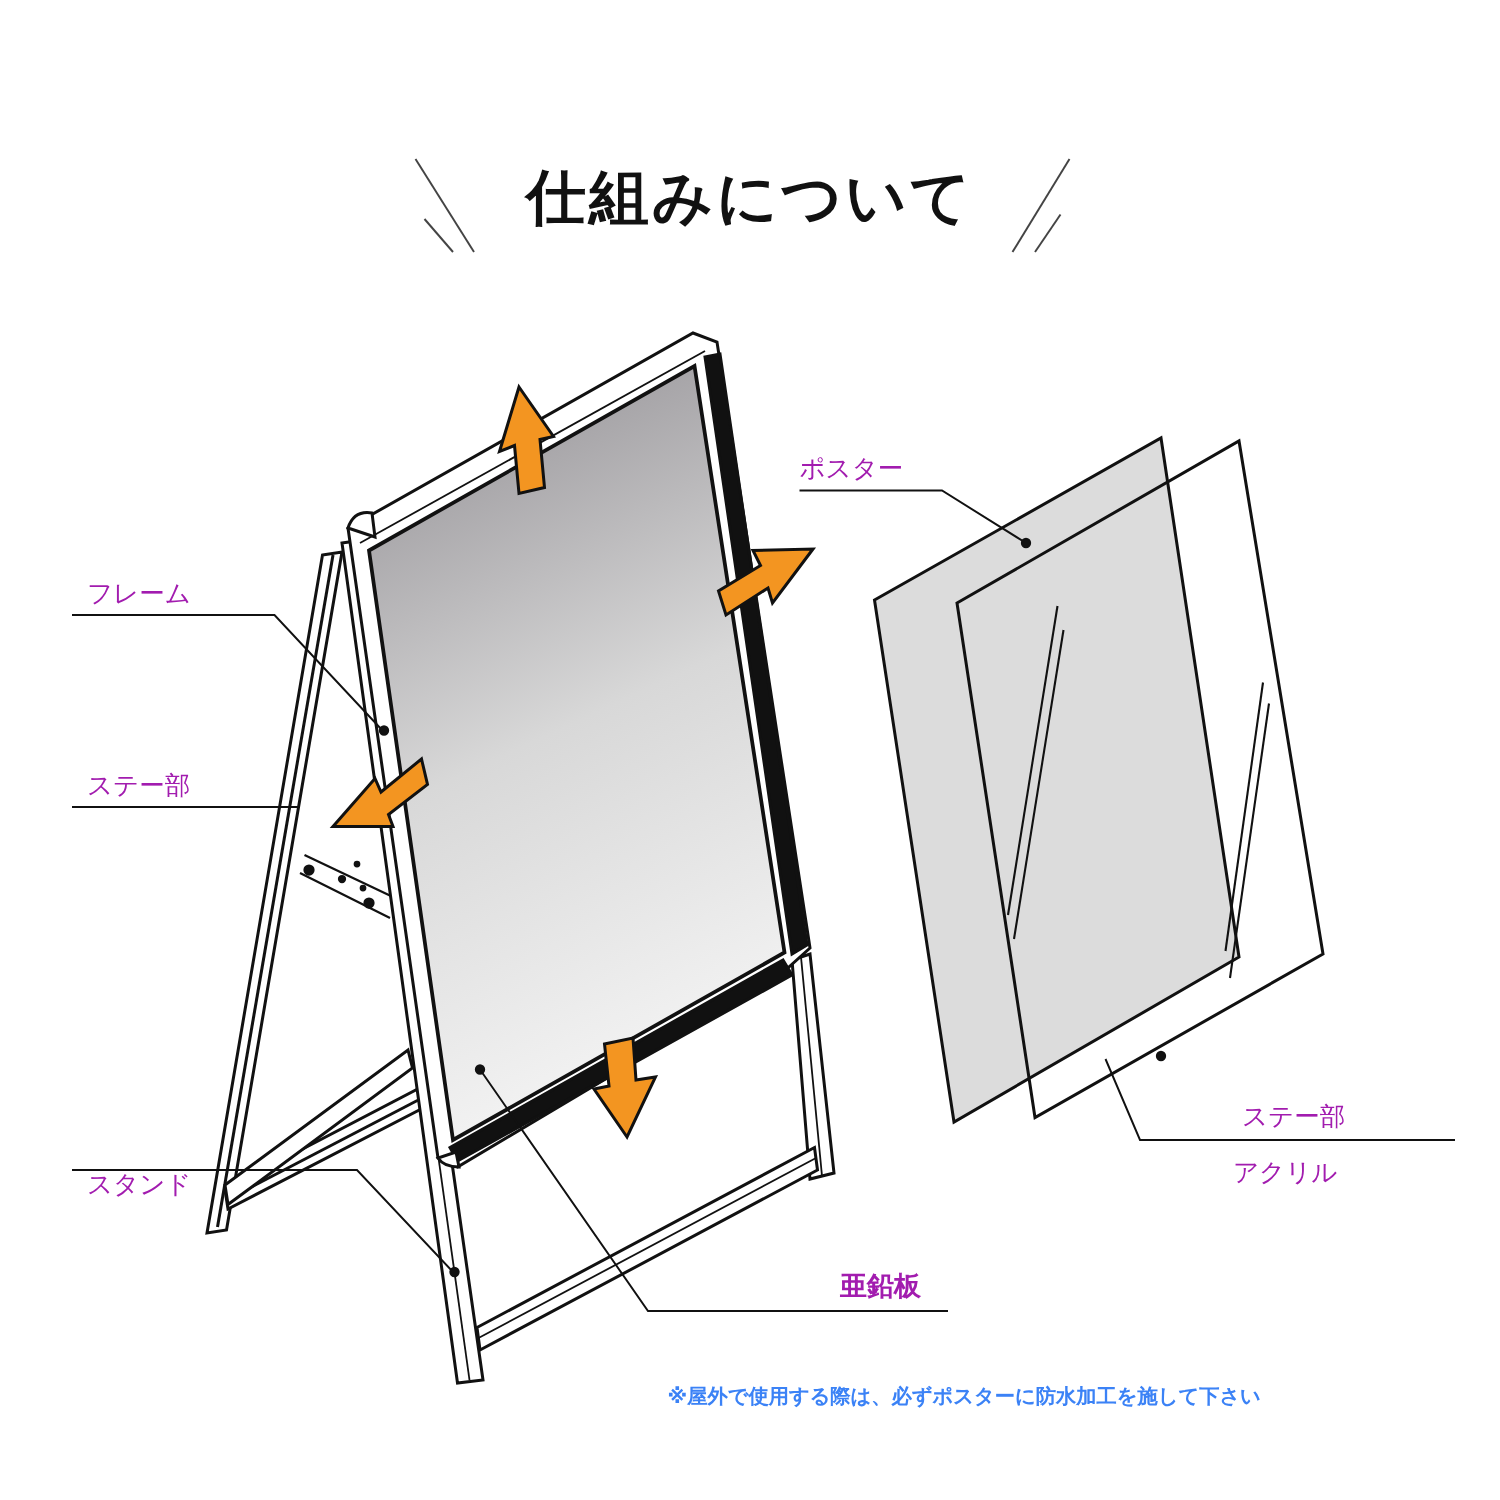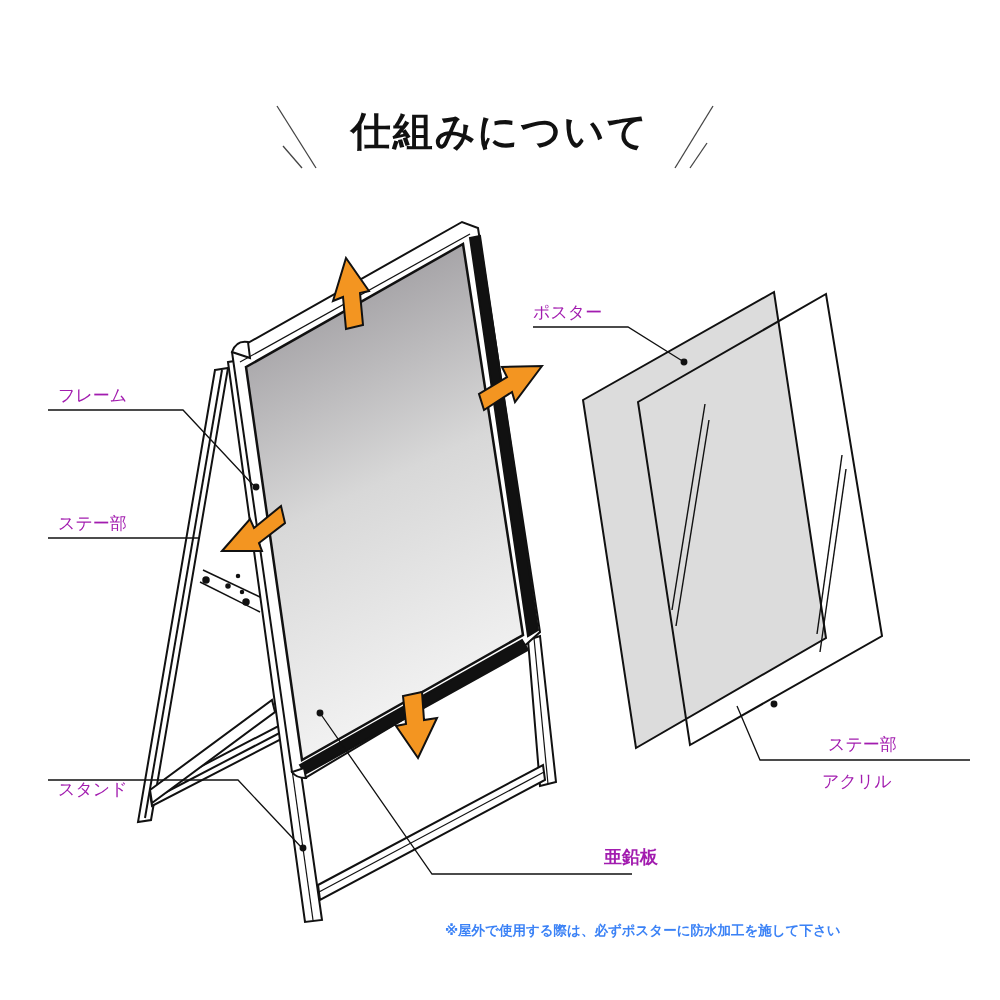--- a/index.html
+++ b/index.html
@@ -2,21 +2,21 @@
 <html><head>
 <meta charset="utf-8">
 <style>
   html, body { margin: 0; padding: 0; background: #ffffff; }
   body { width: 1000px; height: 1000px; position: relative; overflow: hidden;
          font-family: "DejaVu Sans", "Liberation Sans", sans-serif; color: #231815; }
   #stage { position: absolute; left: 0; top: 0; width: 1000px; height: 1000px; }
   .title { position: absolute; left: 0; width: 1000px; top: 104px; text-align: center;
            font-size: 40px; font-weight: bold; letter-spacing: 2px; color: #111; }
   .label { position: absolute; font-size: 17px; color: #a21caf; white-space: nowrap; }
-  .label.bold { font-weight: bold; font-size: 18px; margin-left: 44px; }
+  .label.bold { font-weight: bold; font-size: 18px; }
   .note { position: absolute; left: 445px; top: 922px; font-size: 13.5px; font-weight: bold; color: #3b82f6; white-space: nowrap; }
 </style>
 </head>
 <body>
 
 <div id="stage">
   <svg width="1000" height="1000" viewBox="0 0 1000 1000">
     <defs>
       <linearGradient id="panelGrad" x1="0" y1="0" x2="0.25" y2="1">
         <stop offset="0" stop-color="#8E8B90"></stop>

